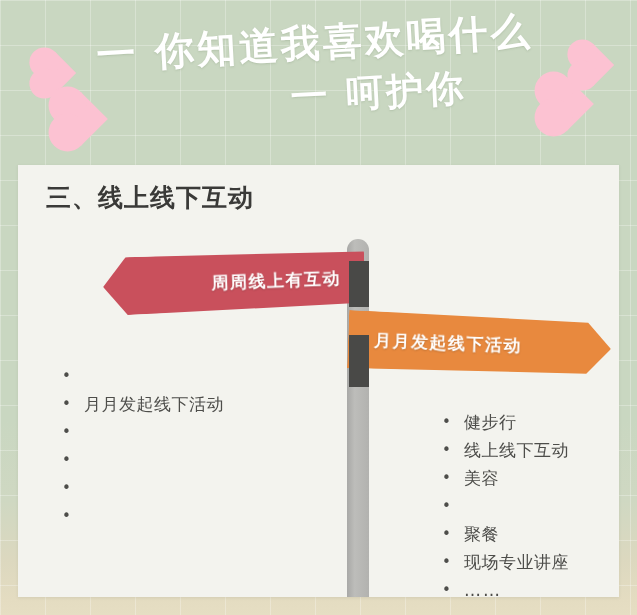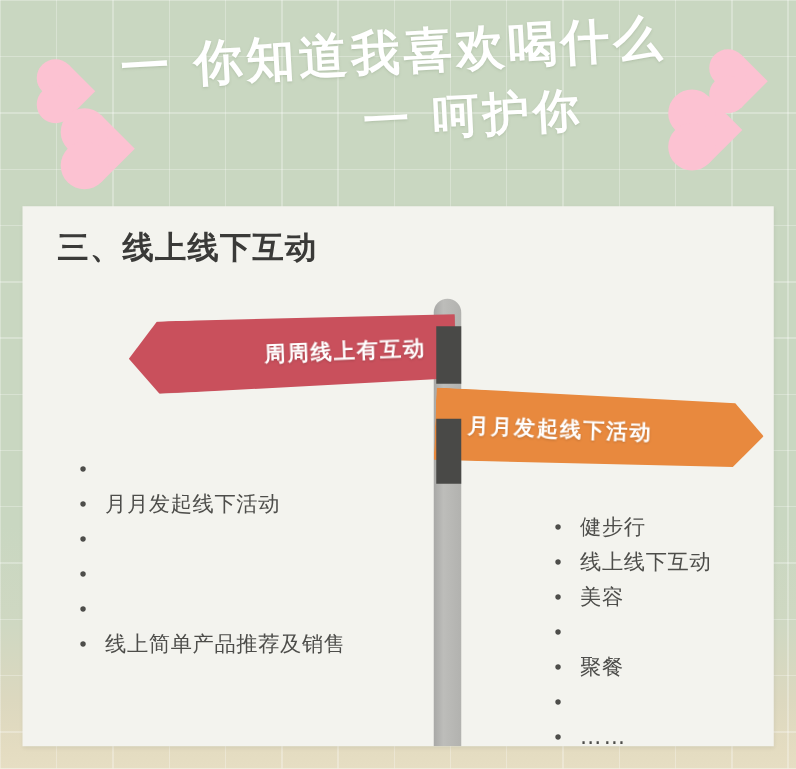--- a/index.html
+++ b/index.html
@@ -246,21 +246,20 @@
           <span class="dot">•</span>
         </li>
       <li>
           <span class="dot">•</span>
         </li>
       <li>
           <span class="dot">•</span>
         </li>
       <li>
           <span class="dot">•</span>
-          <span class="txt">线上简单产品推荐及销售</span>
         </li>
     </ul>
 
     <ul id="list-offline" class="bullet-list">
       <li>
           <span class="dot">•</span>
           <span class="txt">健步行</span>
         </li>
       <li>
           <span class="dot">•</span>
@@ -272,20 +271,21 @@
         </li>
       <li>
           <span class="dot">•</span>
         </li>
       <li>
           <span class="dot">•</span>
           <span class="txt">聚餐</span>
         </li>
       <li>
           <span class="dot">•</span>
+          <span class="txt">现场专业讲座</span>
         </li>
       <li class="ellipsis-item">
           <span class="dot">•</span>
           <span class="txt">……</span>
         </li>
     </ul>
 
   </div>
 </div>
 

